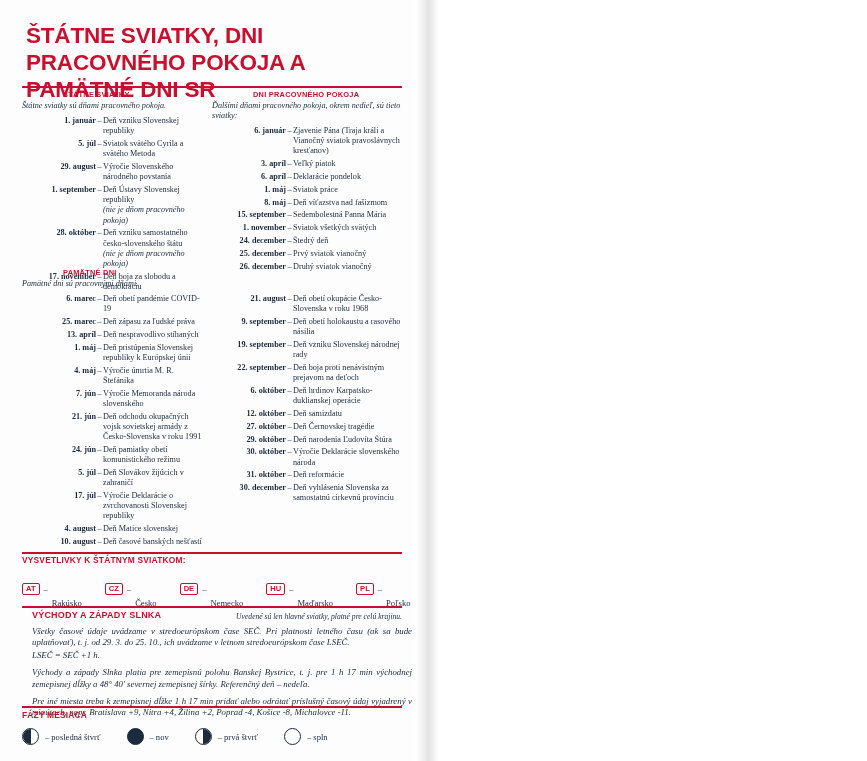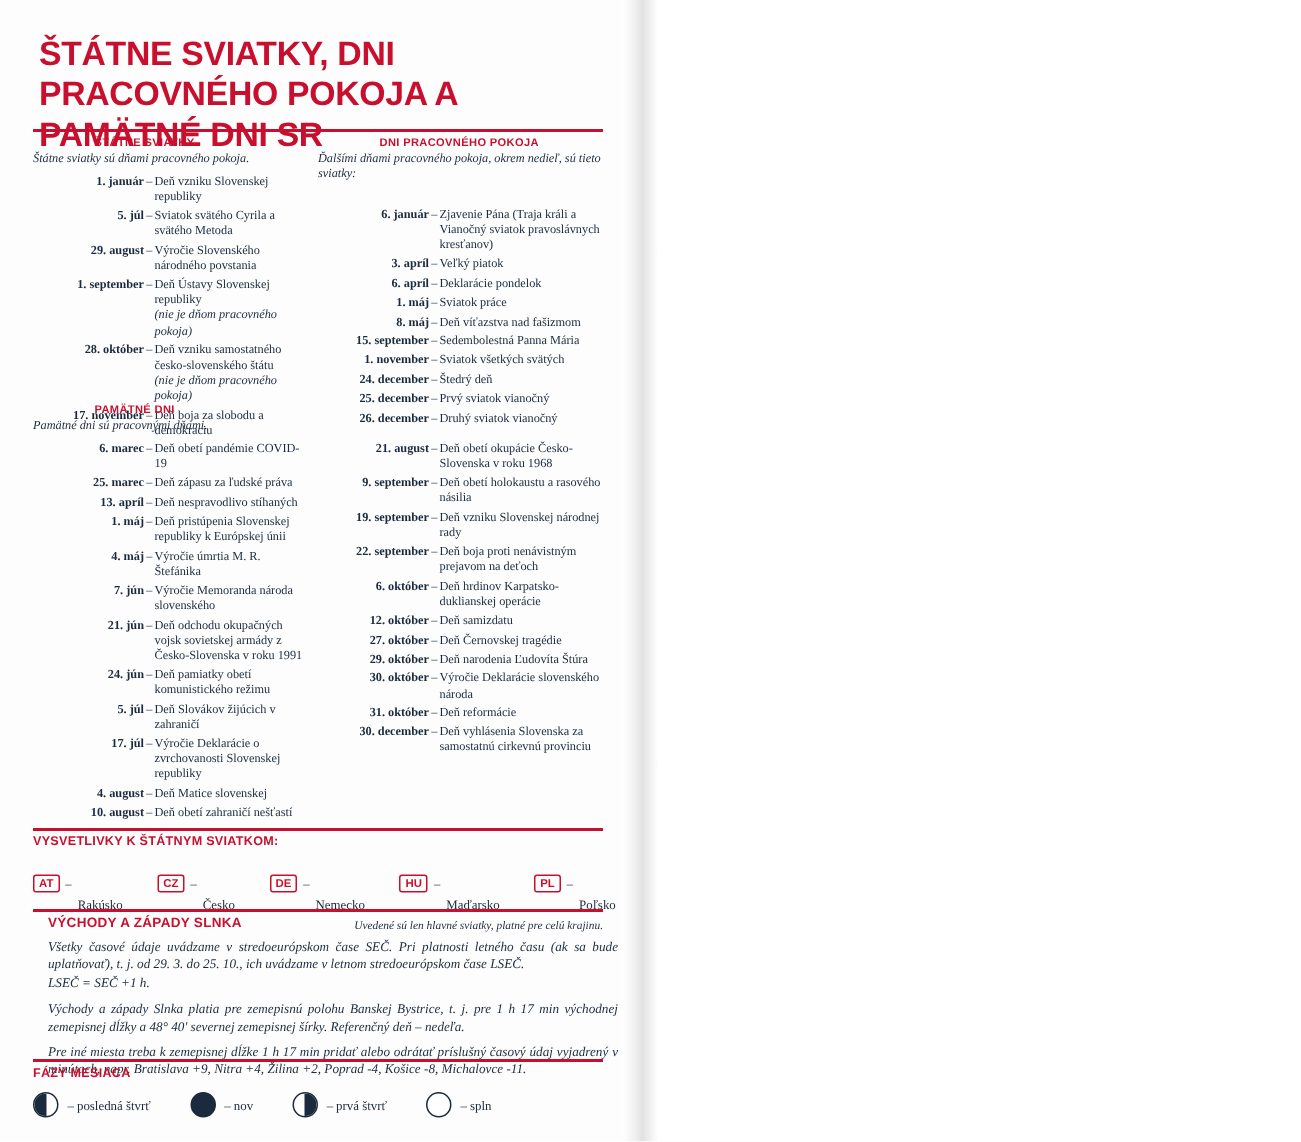--- a/index.html
+++ b/index.html
@@ -169,21 +169,21 @@
               <td class="dash">–</td>
               <td class="desc">Deň boja za slobodu a demokraciu</td>
             </tr>
       </tbody>
         </table>
     </div>
 
     <div class="col" style="left:212px;top:90px;width:190px;">
       <div class="sect-head">DNI PRACOVNÉHO POKOJA</div>
       <div class="sect-sub" style="margin-top:2px;">Ďalšími dňami pracovného pokoja, okrem nedieľ, sú tieto sviatky:</div>
-      <table class="list" style="margin-top:17px;">
+      <table class="list" style="margin-top:5px;">
         <tbody>
             <tr>
               <td class="date">6. január</td>
               <td class="dash">–</td>
               <td class="desc">Zjavenie Pána (Traja králi a Vianočný sviatok pravoslávnych kresťanov)</td>
             </tr>
         <tr>
               <td class="date">3. apríl</td>
               <td class="dash">–</td>
               <td class="desc">Veľký piatok</td>
@@ -288,21 +288,21 @@
               <td class="desc">Výročie Deklarácie o zvrchovanosti Slovenskej republiky</td>
             </tr>
         <tr>
               <td class="date">4. august</td>
               <td class="dash">–</td>
               <td class="desc">Deň Matice slovenskej</td>
             </tr>
         <tr>
               <td class="date">10. august</td>
               <td class="dash">–</td>
-              <td class="desc">Deň obetí zahraničí nešťastí</td>
+              <td class="desc">Deň časové banských nešťastí</td>
             </tr>
       </tbody>
         </table>
     </div>
 
     <div class="col" style="left:212px;top:294px;width:190px;">
       <table class="list">
         <tbody>
             <tr>
               <td class="date">21. august</td>

